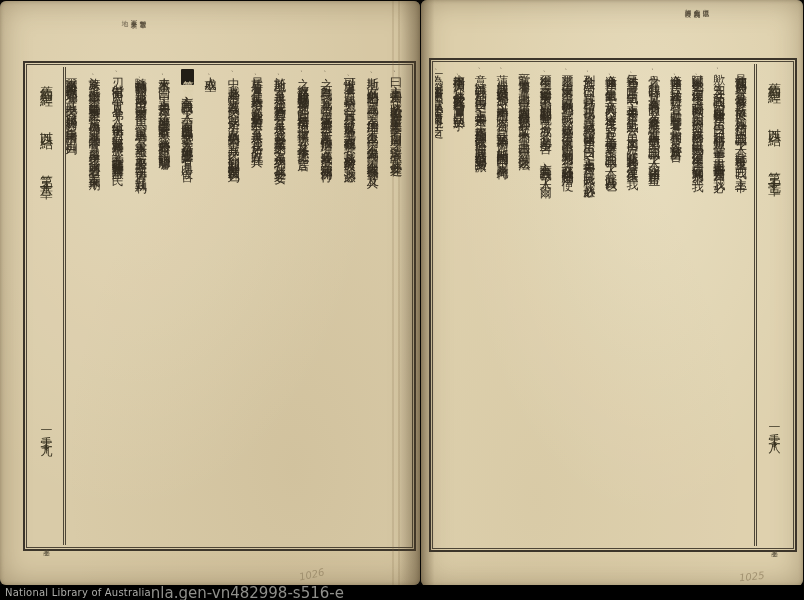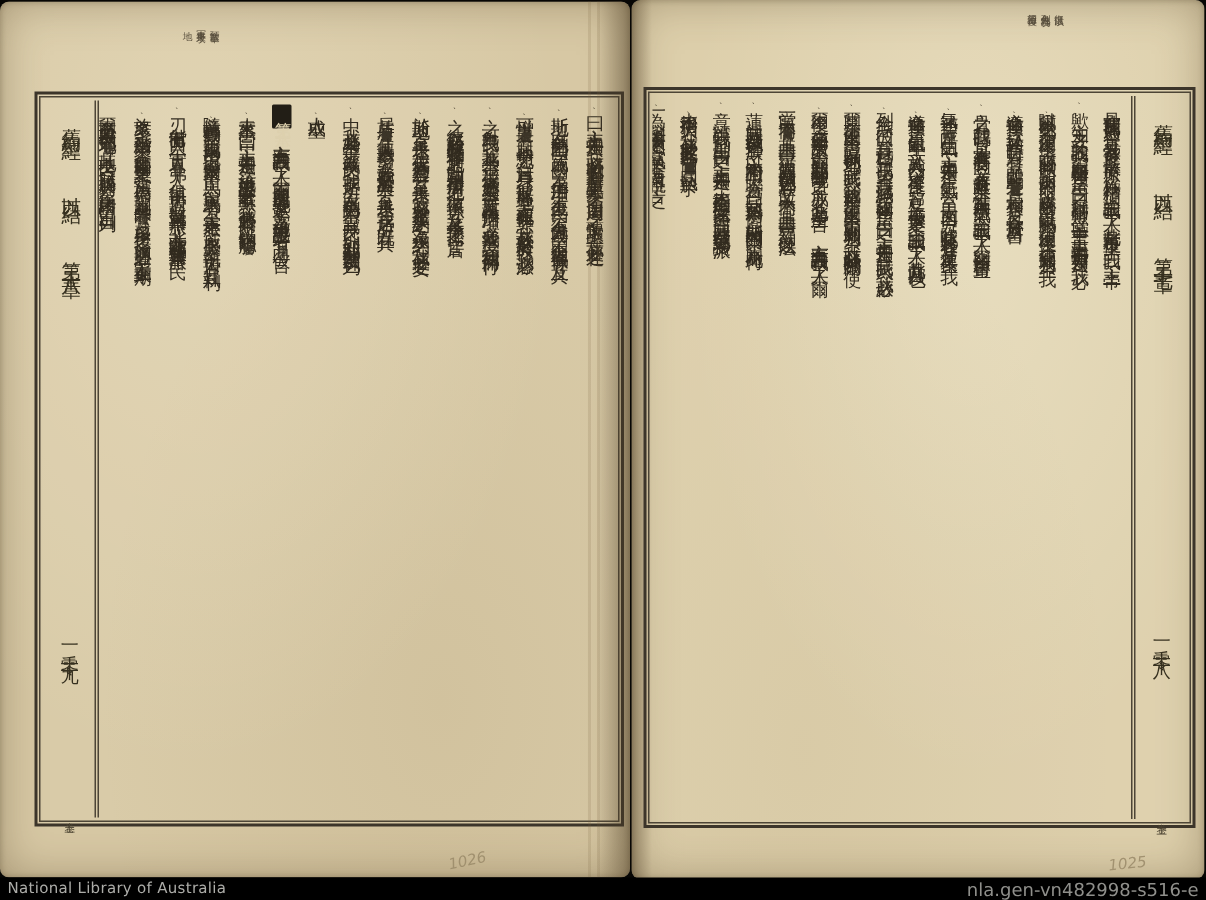--- a/index.html
+++ b/index.html
@@ -57,23 +57,23 @@
   .topnotes>div{width:9px;height:100%;font-size:6.5px;letter-spacing:.5px;line-height:9px;
         text-orientation:upright;overflow:hidden;}
   .page-left .topnotes{left:120px;top:14px;height:46px;}
   .page-right .topnotes{left:262px;top:4px;height:52px;}
   
   .pencil{position:absolute;font-size:10px;font-style:italic;color:#9a8a69;opacity:.85;}
   .pencil-l{left:299px;top:569px;transform:rotate(-12deg);}
   .pencil-r{left:739px;top:571px;transform:rotate(-6deg);}
   
   .caption{position:absolute;left:0;top:585px;width:804px;height:15px;background:#000;
-        display:flex;justify-content:space-between;align-items:center;}
+        display:flex;align-items:center;}
   .caption .cl{color:#acaca8;font-size:10px;margin-left:5px;letter-spacing:.2px;}
-  .caption .cr{color:#8f8f8b;font-size:12px;margin-right:5px;}
+  .caption .cr{color:#8f8f8b;font-size:15px;margin-right:5px;}
 </style>
 </head>
 <body>
 
 <div class="stage">
 
   <div class="page page-left">
     <div class="topnotes">
         <div><span>預言歌革</span></div>
         <div><span>率軍來攻</span></div>

